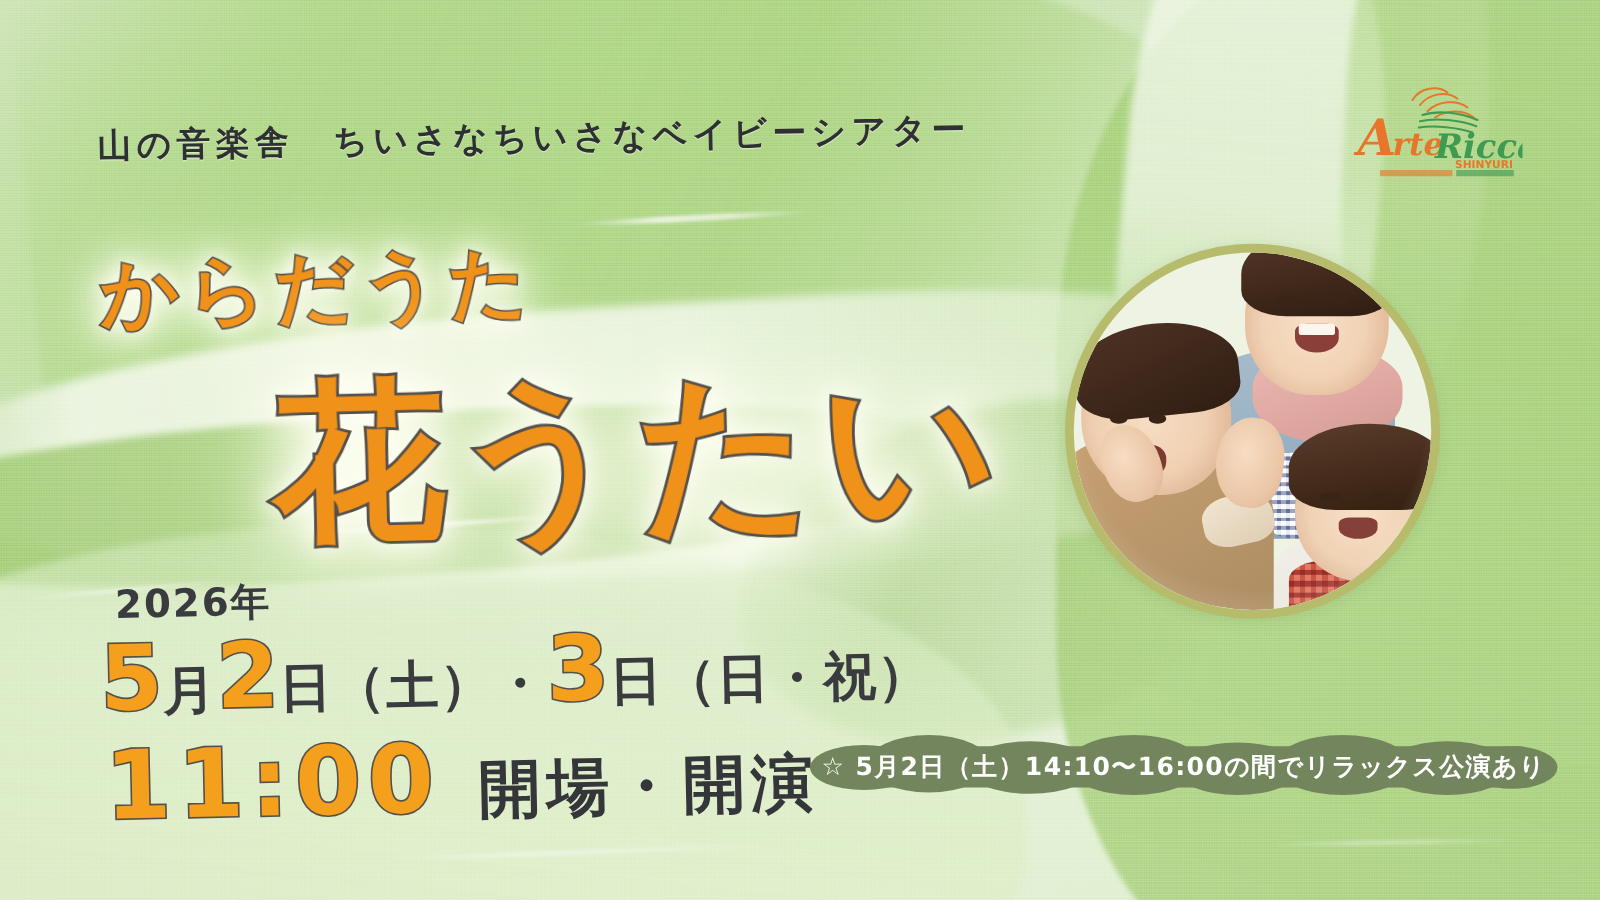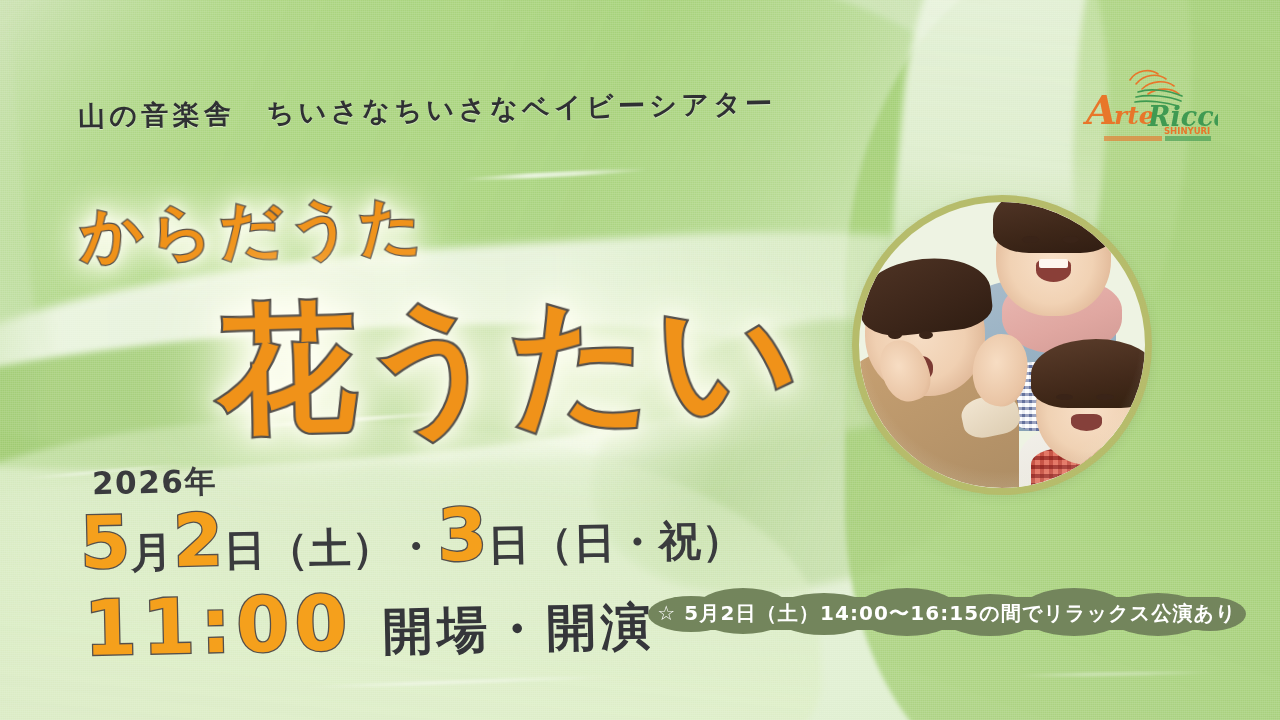--- a/index.html
+++ b/index.html
@@ -468,16 +468,16 @@
   <div id="notice">
     <div class="cloud-blob" style="left:0px;   top:8px;  width:86px;  height:36px;"></div>
     <div class="cloud-blob" style="left:46px;  top:0px;  width:98px;  height:46px;"></div>
     <div class="cloud-blob" style="left:124px; top:5px;  width:104px; height:42px;"></div>
     <div class="cloud-blob" style="left:206px; top:0px;  width:106px; height:48px;"></div>
     <div class="cloud-blob" style="left:292px; top:6px;  width:100px; height:42px;"></div>
     <div class="cloud-blob" style="left:372px; top:0px;  width:108px; height:48px;"></div>
     <div class="cloud-blob" style="left:460px; top:5px;  width:100px; height:43px;"></div>
     <div class="cloud-blob" style="left:526px; top:9px;  width:72px;  height:34px;"></div>
     <div class="cloud-blob" style="left:14px;  top:9px;  width:570px; height:33px; border-radius:18px;"></div>
-    <div id="notice-text" class="jp">☆ 5月2日（土）14:00〜16:15の間でリラックス公演あり</div>
+    <div id="notice-text" class="jp">☆ 5月2日（土）14:10〜16:00の間でリラックス公演あり</div>
   </div>
 
 </div>
 
 </body></html>

